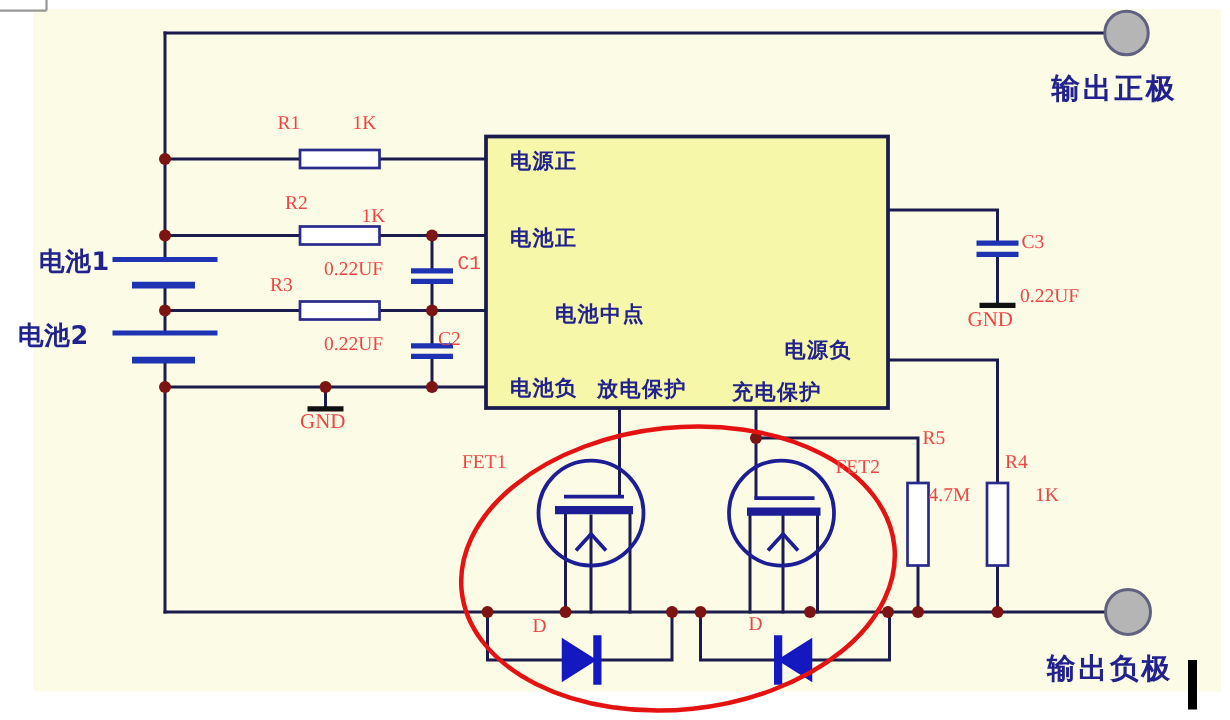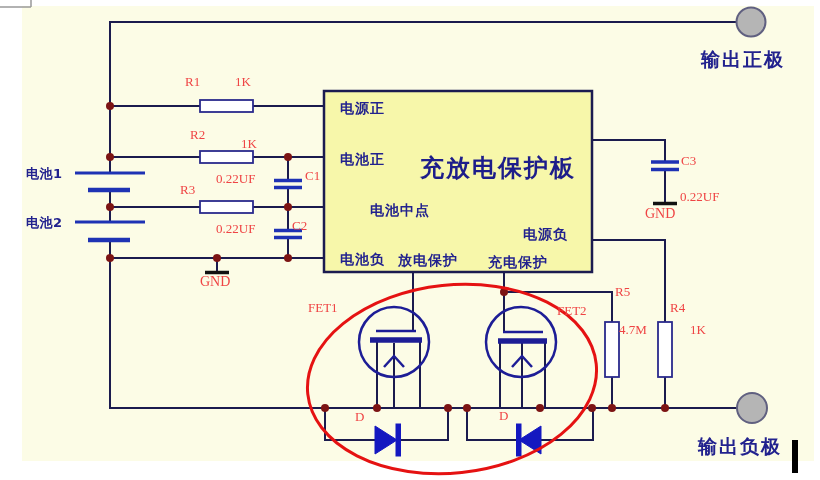--- a/index.html
+++ b/index.html
@@ -4,21 +4,21 @@
 <style>
   html,body{margin:0;padding:0;background:#fff;}
   #stage{position:relative;width:820px;height:480px;background:#ffffff;overflow:hidden;
          font-family:"DejaVu Sans",sans-serif;}
   #wiresvg{position:absolute;left:0;top:0;}
   .lbl{position:absolute;white-space:nowrap;line-height:1;}
   .ser{font-family:"Liberation Serif","DejaVu Serif",serif;color:#ef4444;font-size:13px;}
   .cn{font-family:"DejaVu Sans",sans-serif;color:#22228e;font-weight:bold;font-size:14px;letter-spacing:1px;}
   .cn-big{font-size:19px;letter-spacing:2px;}
   .cn-title{font-size:24px;letter-spacing:2px;color:#1d1d8a;}
-  .cn-small{font-size:13px;letter-spacing:0.5px;}
+  .cn-small{font-size:17px;letter-spacing:0.5px;}
 </style>
 </head>
 <body>
 
 <div id="stage">
 
   <svg id="wiresvg" width="820" height="480" viewBox="0 0 820 480">
 
     <rect x="22" y="6" width="792" height="455" fill="#FCFCE6"></rect>
 
@@ -134,41 +134,40 @@
 
     <rect x="792" y="440" width="6" height="33" fill="#000000"></rect>
   </svg>
 
   <div class="lbl ser" style="left:185px;top:75px;">R1</div>
   <div class="lbl ser" style="left:235px;top:75px;">1K</div>
   <div class="lbl ser" style="left:190px;top:128px;">R2</div>
   <div class="lbl ser" style="left:241px;top:137px;">1K</div>
   <div class="lbl ser" style="left:180px;top:183px;">R3</div>
   <div class="lbl ser" style="left:216px;top:172px;">0.22UF</div>
-  <div class="lbl ser" style="left:305px;top:169px;">C1</div>
+  <div class="lbl ser" style="left:305px;top:169px;font-family:Liberation Mono, monospace;">C1</div>
   <div class="lbl ser" style="left:216px;top:222px;">0.22UF</div>
   <div class="lbl ser" style="left:292px;top:219px;">C2</div>
   <div class="lbl ser" style="left:200px;top:275px;font-size:14px;">GND</div>
   <div class="lbl ser" style="left:681px;top:154px;">C3</div>
   <div class="lbl ser" style="left:680px;top:190px;">0.22UF</div>
   <div class="lbl ser" style="left:645px;top:207px;font-size:14px;">GND</div>
   <div class="lbl ser" style="left:308px;top:301px;">FET1</div>
   <div class="lbl ser" style="left:557px;top:304px;">FET2</div>
   <div class="lbl ser" style="left:615px;top:285px;">R5</div>
   <div class="lbl ser" style="left:670px;top:285px;margin-top:16px;">R4</div>
   <div class="lbl ser" style="left:619px;top:323px;">4.7M</div>
   <div class="lbl ser" style="left:690px;top:323px;">1K</div>
   <div class="lbl ser" style="left:355px;top:410px;">D</div>
   <div class="lbl ser" style="left:499px;top:409px;">D</div>
 
   <div class="lbl cn cn-small" style="left:26px;top:167px;">电池1</div>
-  <div class="lbl cn cn-small" style="left:26px;top:216px;">电池2</div>
+  <div class="lbl cn cn-small" style="left:12px;top:216px;">电池2</div>
   <div class="lbl cn cn-big" style="left:698px;top:437px;">输出负极</div>
   <div class="lbl cn cn-big" style="left:701px;top:50px;">输出正极</div>
-  <div class="lbl cn cn-title" style="left:420px;top:156px;">充放电保护板</div>
   <div class="lbl cn" style="left:340px;top:101px;">电源正</div>
   <div class="lbl cn" style="left:340px;top:152px;">电池正</div>
   <div class="lbl cn" style="left:336px;top:203px;padding-left:34px;">电池中点</div>
   <div class="lbl cn" style="left:340px;top:252px;">电池负</div>
   <div class="lbl cn" style="left:398px;top:253px;text-align:right;">放电保护</div>
   <div class="lbl cn" style="left:488px;top:255px;">充电保护</div>
   <div class="lbl cn" style="left:523px;top:227px;">电源负</div>
 
 </div>
 

